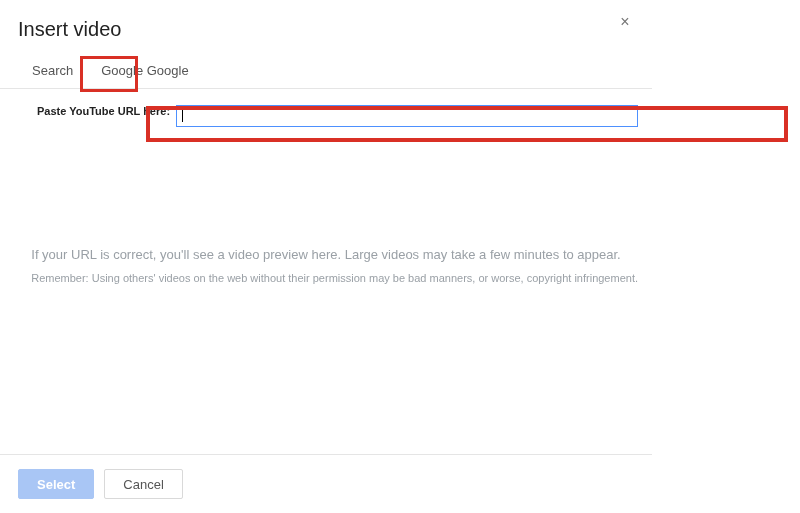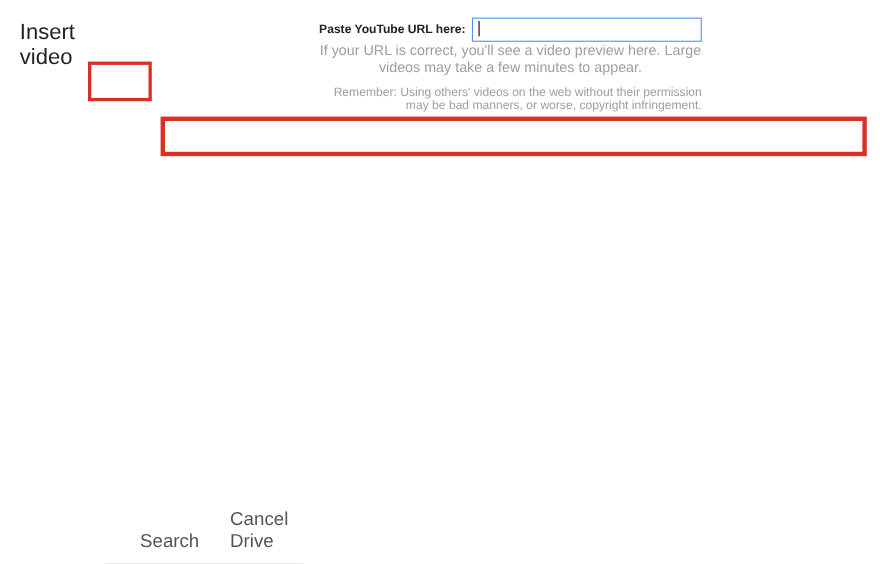--- a/index.html
+++ b/index.html
@@ -8,20 +8,21 @@
     font-family: Arial, "Helvetica Neue", Helvetica, sans-serif;
     background: #fff;
     color: #222;
     position: relative;
   }
   .dialog {
     width: 652px;
     height: 513px;
     position: relative;
     display: flex;
+    flex-direction: column;
   }
   .header {
     padding: 18px 18px 8px 18px;
   }
   .title {
     font-size: 20px;
     font-weight: 400;
     color: #222;
   }
   .close-btn {
@@ -37,21 +38,21 @@
     text-align: center;
   }
   .tabs {
     display: flex;
     align-items: flex-end;
     padding-left: 18px;
     border-bottom: 1px solid #e5e5e5;
     margin-top: 6px;
   }
   .tab {
-    font-size: 17px;
+    font-size: 13px;
     color: #555;
     padding: 8px 14px 10px 14px;
     cursor: pointer;
     position: relative;
     font-weight: 400;
   }
   .tab.active {
     color: #000;
     font-weight: 700;
   }
@@ -73,21 +74,22 @@
     height: 36px;
     pointer-events: none;
   }
   .body-area {
     flex: 1 1 auto;
     padding: 16px 14px 0 14px;
     position: relative;
   }
   .url-row {
     display: flex;
-    align-items: center;
+    align-items: flex-start;
+    margin-left: 23px;
   }
   .url-label {
     font-size: 11px;
     font-weight: 700;
     color: #222;
     white-space: nowrap;
     padding-right: 6px;
   }
   .url-input-wrap {
     flex: 1;
@@ -114,20 +116,21 @@
   .caret {
     position: absolute;
     left: 6px;
     top: 3px;
     width: 1px;
     height: 14px;
     background: #000;
   }
   .hint-block {
     text-align: center;
+    margin-top: 120px;
   }
   .hint1 {
     font-size: 13px;
     color: #9aa0a6;
     margin-bottom: 10px;
   }
   .hint2 {
     font-size: 11px;
     color: #9aa0a6;
     text-align: right;
@@ -168,21 +171,21 @@
 <div class="dialog">
 
   <div class="header">
     <div class="title">Insert video</div>
   </div>
 
   <div class="close-btn">×</div>
 
   <div class="tabs">
     <div class="tab">Search</div>
-    <div class="tab">Cancel Drive</div>
+    <div class="tab">Google Google</div>
   </div>
 
   <div class="tab-highlight-box"></div>
 
   <div class="body-area">
     <div class="url-row">
       <div class="url-label">Paste YouTube URL here:</div>
       <div class="url-input-wrap">
         <input class="url-input" type="text" value="" style="">
         <div class="caret"></div>
@@ -190,14 +193,18 @@
     </div>
 
     <div class="hint-block">
       <div class="hint1">If your URL is correct, you'll see a video preview here. Large videos may take a few minutes to appear.</div>
       <div class="hint2">Remember: Using others' videos on the web without their permission may be bad manners, or worse, copyright infringement.</div>
     </div>
   </div>
 
   <div class="input-highlight-box"></div>
 
+  <div class="footer">
+    <div class="btn btn-primary">Select</div>
+    <div class="btn btn-secondary">Cancel</div>
+  </div>
 
 </div>
 
 </body></html>

